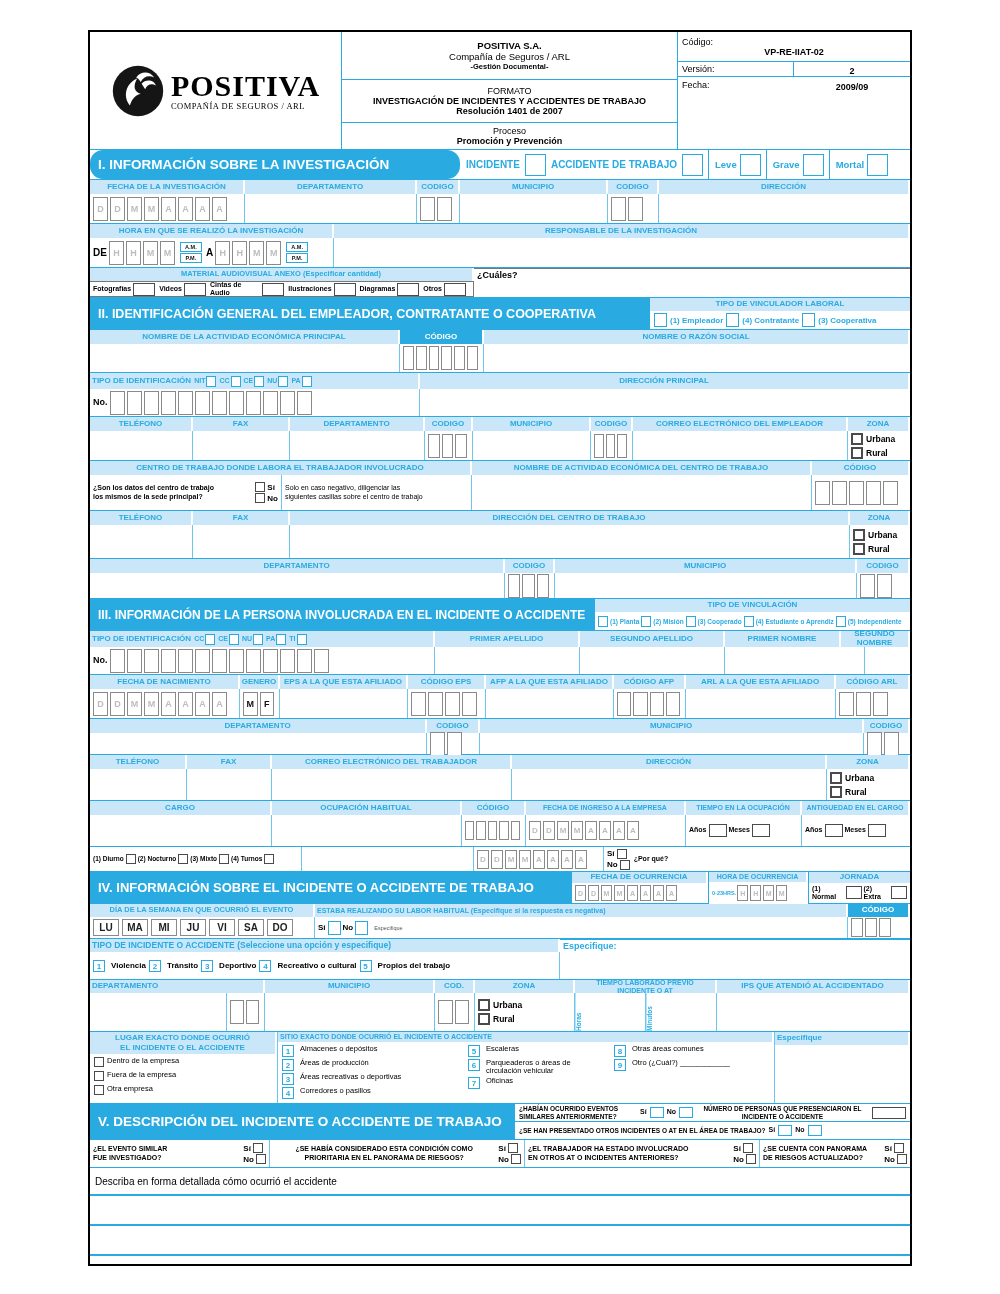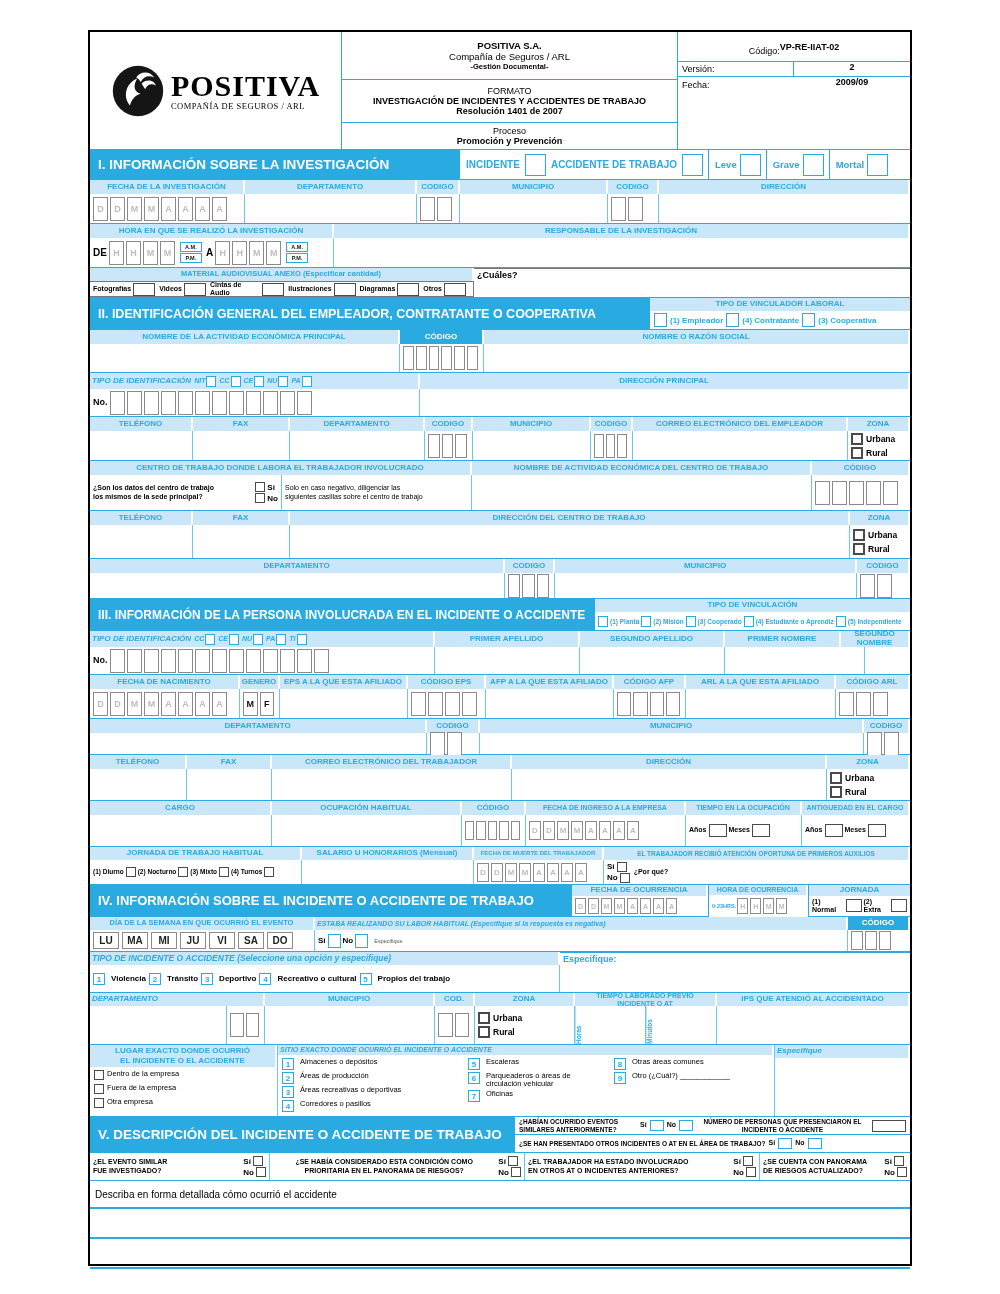--- a/index.html
+++ b/index.html
@@ -6,21 +6,21 @@
   body{width:1000px;height:1294px;position:relative;font-family:"Liberation Sans",sans-serif;color:#000;}
   .form{position:absolute;left:88px;top:30px;width:820px;height:1232px;border:2px solid #000;background:#fff;}
   .form *{box-sizing:border-box;}
   .r{display:flex;width:100%;}
   
   .cyanbg{background:#29abe2;color:#fff;}
   
   .lc{background:#c9e7f8;color:#29abe2;font-weight:bold;font-size:8px;line-height:1.1;
       display:flex;align-items:center;justify-content:center;text-align:center;
       padding:1px 2px;border-right:2px solid #fff;}
-  .lc.left{justify-content:flex-start;text-align:left;font-style:italic;}
+  .lc.left{justify-content:flex-start;text-align:left;}
   .lc.cyanbg{background:#29abe2;color:#fff;}
   
   .ic{background:#fff;border-right:1px solid #6ec6ee;display:flex;align-items:center;padding:2px 3px;}
   .ic:last-child{border-right:none;}
   .rowline{border-bottom:1px solid #29abe2;}
   
   .cbox{display:inline-block;width:15px;height:24px;line-height:23px;border:1px solid #8a8a8a;
         background:#fff;margin-right:2px;text-align:center;font-size:9px;font-weight:bold;
         color:#bdbdbd;vertical-align:middle;}
   .sm .cbox{width:12px;height:19px;line-height:18px;font-size:8px;}
@@ -55,21 +55,21 @@
   .blank{flex:1;}
   
   .hdr{display:flex;height:118px;border-bottom:1px solid #29abe2;}
   .hlogo{width:252px;border-right:1px solid #29abe2;display:flex;align-items:center;justify-content:center;gap:6px;}
   .hmid{width:336px;border-right:1px solid #29abe2;display:flex;flex-direction:column;}
   .hmid>div{display:flex;flex-direction:column;align-items:center;justify-content:center;text-align:center;}
   .hm1{height:48px;border-bottom:1px solid #29abe2;font-size:9.5px;}
   .hm2{height:44px;border-bottom:1px solid #29abe2;font-size:9px;}
   .hm3{height:26px;font-size:9px;}
   .hright{flex:1;display:flex;flex-direction:column;font-size:9px;}
-  .hrow{display:flex;align-items:flex-start;border-bottom:1px solid #29abe2;}
+  .hrow{display:flex;align-items:flex-end;border-bottom:1px solid #29abe2;}
   .logo-name{font-family:"Liberation Serif",serif;font-size:30px;font-weight:bold;letter-spacing:1px;line-height:1;}
   .logo-sub{font-family:"Liberation Serif",serif;font-size:8.5px;letter-spacing:.5px;}
   .dline{border-top:2px solid #29abe2;}
   .mat-item{display:flex;align-items:center;gap:2px;margin-right:4px;}
   .idtag{display:flex;align-items:center;gap:1px;margin-left:3px;font-size:7px;}
   .idtag .chkc{width:10px;height:11px;}
   .sq{display:inline-block;width:10px;height:10px;border:1.5px solid #4a4a4a;background:#fff;flex:none;}
   .sitio-item{display:flex;align-items:flex-start;gap:3px;margin-bottom:2px;font-size:7.5px;line-height:1.1;}
   .ubox{display:inline-block;width:34px;height:12px;border:1.5px solid #4a4a4a;background:#fff;}
 </style>
@@ -101,38 +101,38 @@
         <span>FORMATO</span>
         <span style="font-weight:bold">INVESTIGACIÓN DE INCIDENTES Y ACCIDENTES DE TRABAJO</span>
         <span style="font-weight:bold">Resolución 1401 de 2007</span>
       </div>
       <div class="hm3">
         <span>Proceso</span>
         <span style="font-weight:bold">Promoción y Prevención</span>
       </div>
     </div>
     <div class="hright">
-      <div class="hrow" style="height:30px;flex-direction:row;align-items:flex-start;justify-content:center;padding:14px 4px;">
+      <div class="hrow" style="height:30px;flex-direction:column;align-items:flex-start;justify-content:center;padding:2px 4px;">
         <span>Código:</span>
         <span style="font-weight:bold;align-self:center">VP-RE-IIAT-02</span>
       </div>
       <div class="hrow" style="height:15px;">
         <span style="width:50%;padding-left:4px;border-right:1px solid #29abe2;height:100%;display:flex;align-items:center;">Versión:</span>
         <span style="flex:1;text-align:center;font-weight:bold;">2</span>
       </div>
       <div class="hrow" style="height:15px;border-bottom:none;">
         <span style="width:50%;padding-left:4px;height:100%;display:flex;align-items:center;">Fecha:</span>
         <span style="flex:1;text-align:center;font-weight:bold;">2009/09</span>
       </div>
       <div style="flex:1"></div>
     </div>
   </div>
 
   <div class="barwrap" style="height:30px;">
-    <div class="bar" style="width:370px;font-size:13.5px;">I. INFORMACIÓN SOBRE LA INVESTIGACIÓN</div>
+    <div class="bar" style="width:370px;font-size:13.5px;border-radius:13px;">I. INFORMACIÓN SOBRE LA INVESTIGACIÓN</div>
     <div class="barright" style="gap:6px;padding:0 6px;">
       <span class="ctb" style="font-size:10px;">INCIDENTE</span>
       <span class="bigchk"></span>
       <span class="ctb" style="font-size:10px;">ACCIDENTE DE TRABAJO</span>
       <span class="bigchk"></span>
       <span style="border-left:1px solid #29abe2;height:100%;display:flex;align-items:center;gap:4px;padding-left:6px;">
         <span class="ctb" style="font-size:9.5px;">Leve</span>
         <span class="bigchk"></span>
       </span>
       <span style="border-left:1px solid #29abe2;height:100%;display:flex;align-items:center;gap:4px;padding-left:6px;">
@@ -611,26 +611,20 @@
         <span class="wbox" style="width:18px"></span>
     </div>
     <div class="ic blank" style="gap:2px;">
       <span class="bt tiny">Años</span>
         <span class="wbox" style="width:18px"></span>
       <span class="bt tiny">Meses</span>
         <span class="wbox" style="width:18px"></span>
     </div>
   </div>
 
-  <div class="r" style="height:13px;">
-    <div class="lc" style="width:212px">JORNADA DE TRABAJO HABITUAL</div>
-    <div class="lc" style="width:172px">SALARIO U HONORARIOS (Mensual)</div>
-    <div class="lc" style="width:130px;font-size:6px;">FECHA DE MUERTE DEL TRABAJADOR</div>
-    <div class="lc blank" style="font-size:6.5px;">EL TRABAJADOR RECIBIÓ ATENCIÓN OPORTUNA DE PRIMEROS AUXILIOS</div>
-  </div>
   <div class="r rowline" style="height:25px;">
     <div class="ic" style="width:212px;gap:2px;">
       <span class="bt t65">(1) Diurno</span>
         <span class="sq"></span>
       <span class="bt t65">(2) Nocturno</span>
         <span class="sq"></span>
       <span class="bt t65">(3) Mixto</span>
         <span class="sq"></span>
       <span class="bt t65">(4) Turnos</span>
         <span class="sq"></span>

